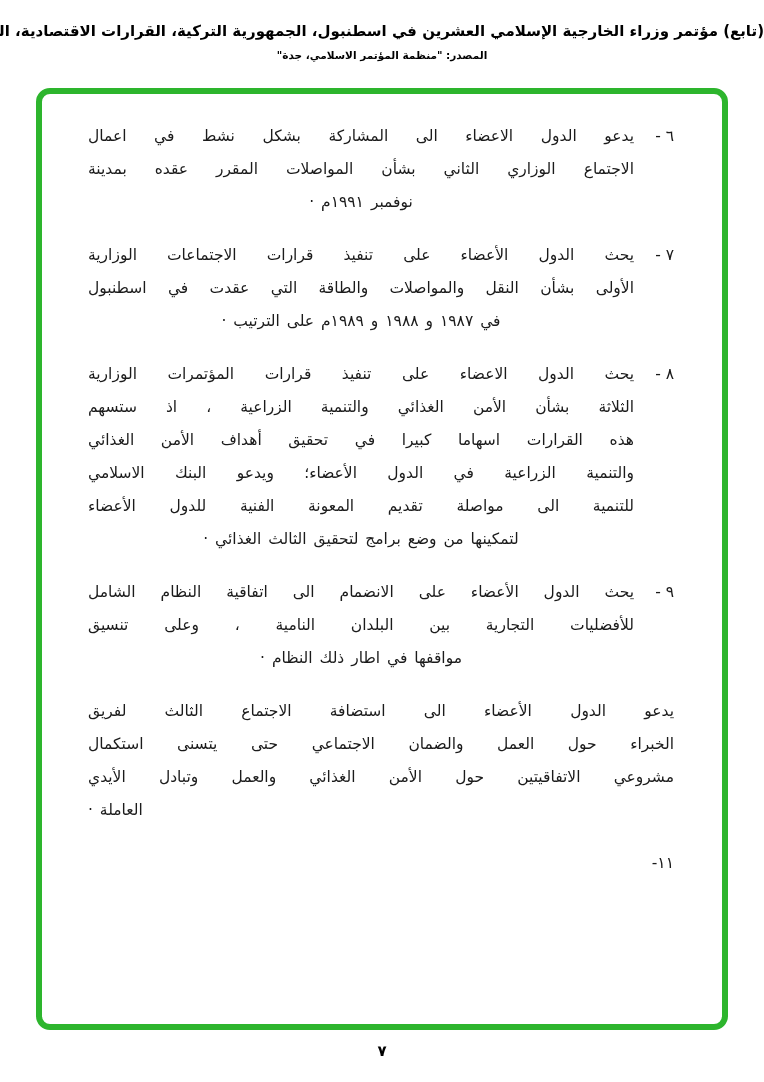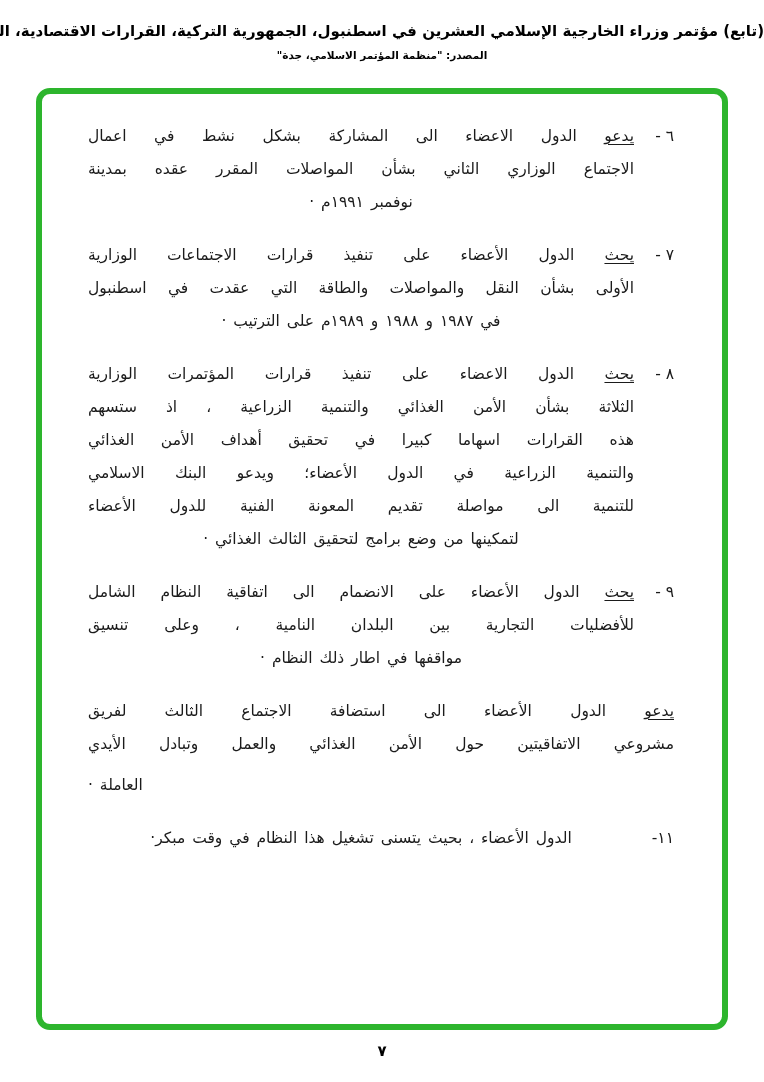--- a/index.html
+++ b/index.html
@@ -34,22 +34,22 @@
     flex:0 0 40px; width:40px; line-height:33px; text-align:right;
     white-space:nowrap;
   }
   .body { flex:1; min-width:0; }
   .line {
     line-height:33px;
     text-align:justify; text-align-last:justify;
     word-spacing:2px;
   }
   .line.last { text-align-last:center; }
-  .item.last-left .line.last { text-align-last:left;margin-top:8px; }
-  .lead { text-decoration:underline; text-underline-offset:3px; }
+  .item.last-left .line.last { text-align-last:left; }
+  .lead { text-underline-offset:3px; }
   .pageno {
     position:absolute; top:1042px; left:0; width:764px;
     text-align:center; font-weight:bold; font-size:15px; color:#000;
   }
 </style>
 </head>
 <body>
 
 <div class="header-block">
   <div class="header-title">(تابع) مؤتمر وزراء الخارجية الإسلامي العشرين في اسطنبول، الجمهورية التركية، القرارات الاقتصادية، القرار الرقم ٢٠/١٠-أق</div>
@@ -89,26 +89,26 @@
         <div class="num">٩ -</div>
         <div class="body">
           <div class="line"><span class="lead">يحث</span> الدول الأعضاء على الانضمام الى اتفاقية النظام الشامل</div>
           <div class="line">للأفضليات التجارية بين البلدان النامية ، وعلى تنسيق</div>
           <div class="line last">مواقفها في اطار ذلك النظام ·</div>
         </div>
       </div>
       <div class="item last-left">
         <div class="body">
           <div class="line"><span class="lead">يدعو</span> الدول الأعضاء الى استضافة الاجتماع الثالث لفريق</div>
+          <div class="line">الخبراء حول العمل والضمان الاجتماعي حتى يتسنى استكمال</div>
           <div class="line">مشروعي الاتفاقيتين حول الأمن الغذائي والعمل وتبادل الأيدي</div>
           <div class="line last">العاملة ·</div>
         </div>
       </div>
       <div class="item">
         <div class="num">١١-</div>
         <div class="body">
-          <div class="line last">الدول الأعضاء ، بحيث يتسنى تشغيل هذا النظام في وقت مبكر·</div>
         </div>
       </div>
     </div>
 </div>
 
 <div class="pageno">٧</div>
 
 </body></html>

